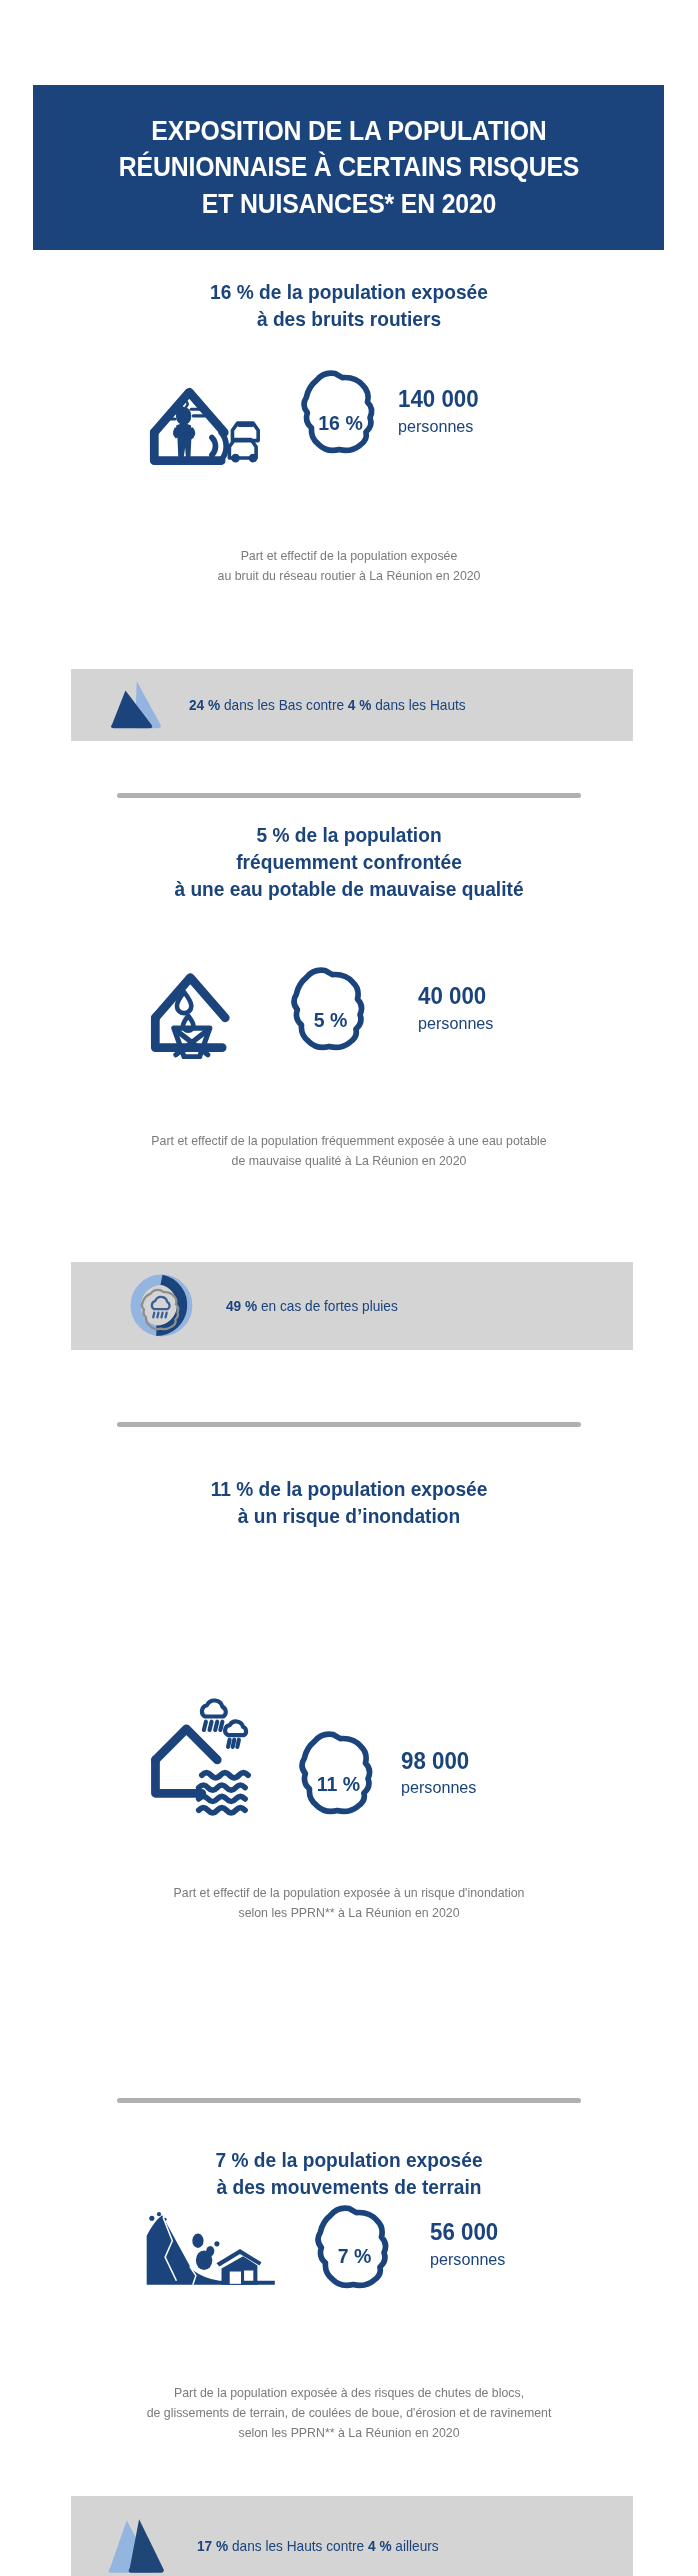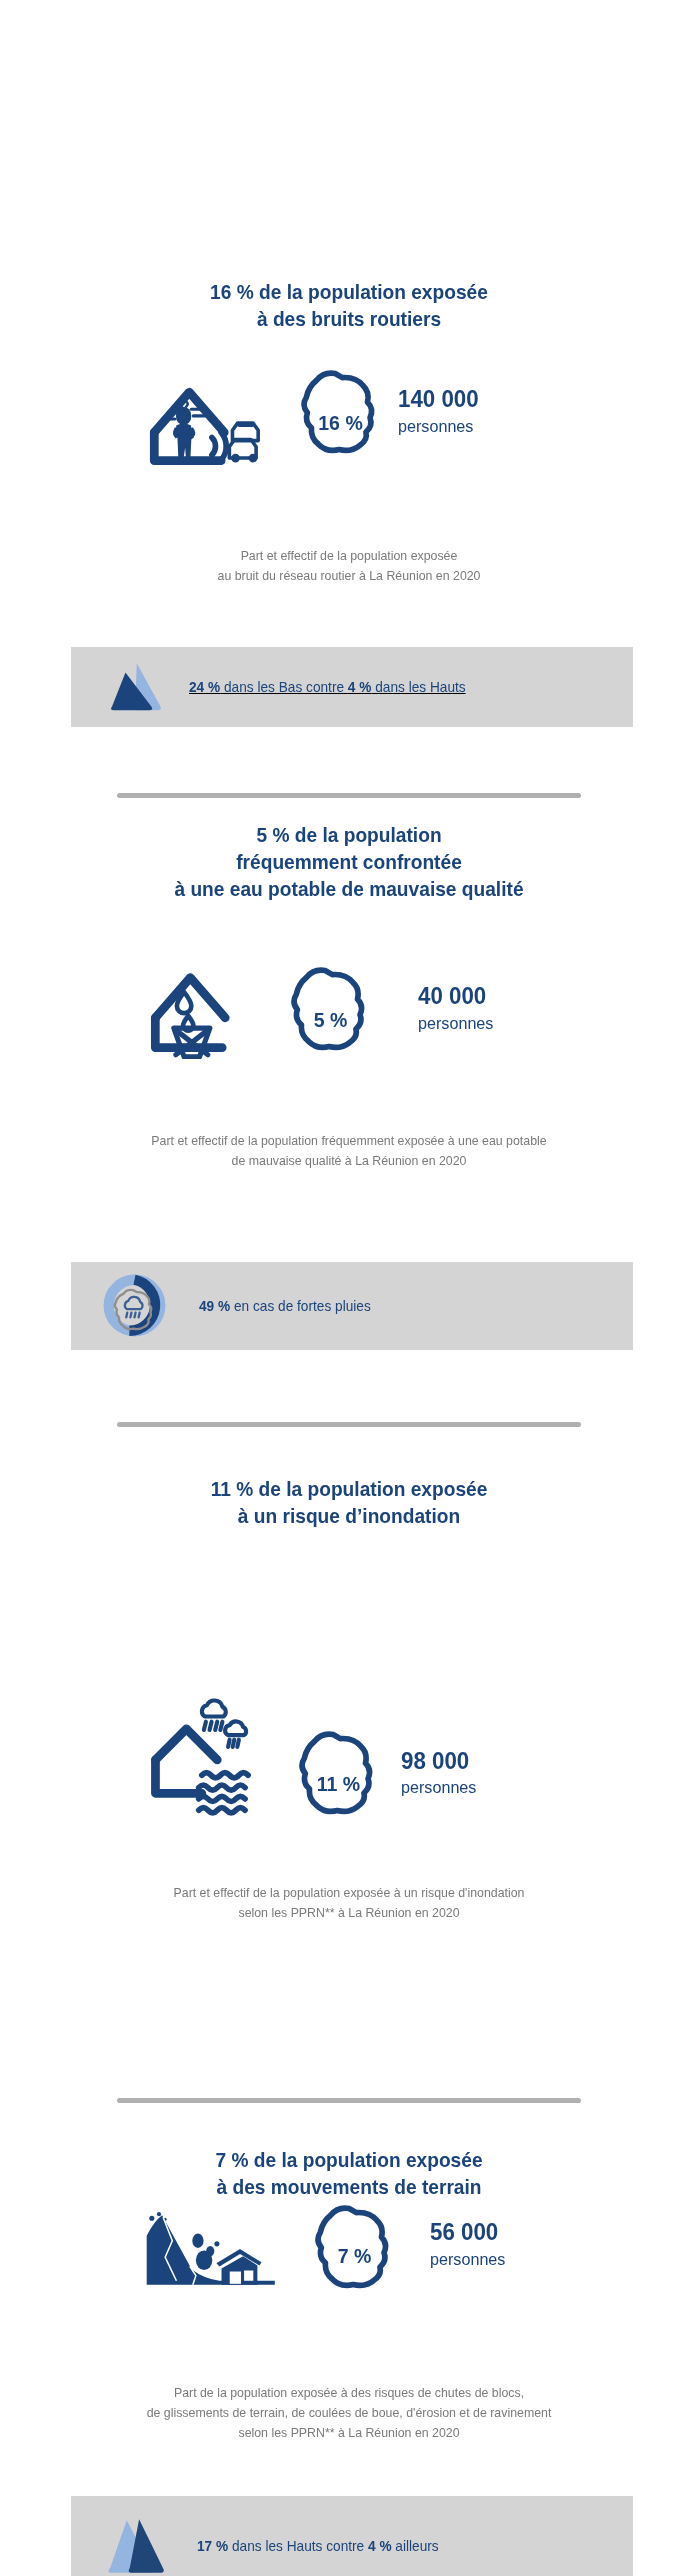--- a/index.html
+++ b/index.html
@@ -112,20 +112,27 @@
     height: 4.6px;
     background: #b0b0b0;
     border-radius: 2.6px;
   }
 </style>
 </head>
 <body>
 
 <div class="page">
 
+  <div class="header-band">
+    <div class="header-title">
+      <div>EXPOSITION DE LA POPULATION</div>
+      <div>RÉUNIONNAISE À CERTAINS RISQUES</div>
+      <div>ET NUISANCES* EN 2020</div>
+    </div>
+  </div>
 
   <div class="sec-title" style="top:279px;">
     <div>16 % de la population exposée</div>
     <div>à des bruits routiers</div>
   </div>
 
   <div class="statrow" style="left:144px; top:355px;">
 
     <div class="icon-wrap">
       <svg width="126" height="111" viewBox="0 0 245 215">
@@ -176,21 +183,21 @@
       <div class="bignum">140 000</div>
       <div class="smallnum">personnes</div>
     </div>
   </div>
 
   <div class="caption" style="top:546px;">
     <div>Part et effectif de la population exposée</div>
     <div>au bruit du réseau routier à La Réunion en 2020</div>
   </div>
 
-  <div class="gband" style="top:647px; height:80px;text-decoration:underline;">
+  <div class="gband" style="top:669px; height:72px;">
     <div style="margin-left:36px;">
       <svg width="59" height="54" viewBox="0 0 115 105">
         <path d="M58 8 L104 92 Q108 100 98 100 L60 100 Q50 100 55 92 Z" fill="#94b5e0"></path>
         <path d="M36 26 L86 92 Q92 100 82 100 L14 100 Q4 100 10 92 Z" fill="#1a447b"></path>
       </svg>
     </div>
     <div class="gband-text" style="margin-left:23px;">
       <b>24 %</b><span> dans les Bas contre </span><b>4 %</b><span> dans les Hauts</span>
     </div>
   </div>
@@ -235,21 +242,21 @@
       <div class="bignum">40 000</div>
       <div class="smallnum">personnes</div>
     </div>
   </div>
 
   <div class="caption" style="top:1131px;">
     <div>Part et effectif de la population fréquemment exposée à une eau potable</div>
     <div>de mauvaise qualité à La Réunion en 2020</div>
   </div>
 
-  <div class="gband" style="top:1262px; height:88px;">
+  <div class="gband" style="top:1262px; height:88px;padding-left:27px;">
     <div style="margin-left:30px;">
       <svg width="67" height="67" viewBox="0 0 130 130">
 
         <circle cx="65" cy="65" r="50" fill="none" stroke="#94b5e0" stroke-width="20"></circle>
         <path d="M65 15 A50 50 0 0 1 55 114" fill="none" stroke="#1a447b" stroke-width="20" stroke-linecap="butt" transform="rotate(0 65 65)"></path>
 
         <path d="M44 42 Q50 33 62 35 L69 39 Q82 38 89 47 Q96 53 93 63 Q100 69 96 78 Q99 86 92 92 Q94 101 85 106 Q74 113 63 110 Q51 113 43 105 Q34 98 35 88 Q28 82 31 73 Q24 66 29 58 Q31 48 44 42 Z" fill="none" stroke="#8e8e8e" stroke-width="4.5" stroke-linejoin="round"></path>
 
         <g fill="none" stroke="#3c5f96" stroke-width="4.5" stroke-linecap="round" stroke-linejoin="round">
           <path d="M50 72 a9 9 0 0 1 3 -16 a12 12 0 0 1 23 2 a8 8 0 0 1 1 14 z"></path>

